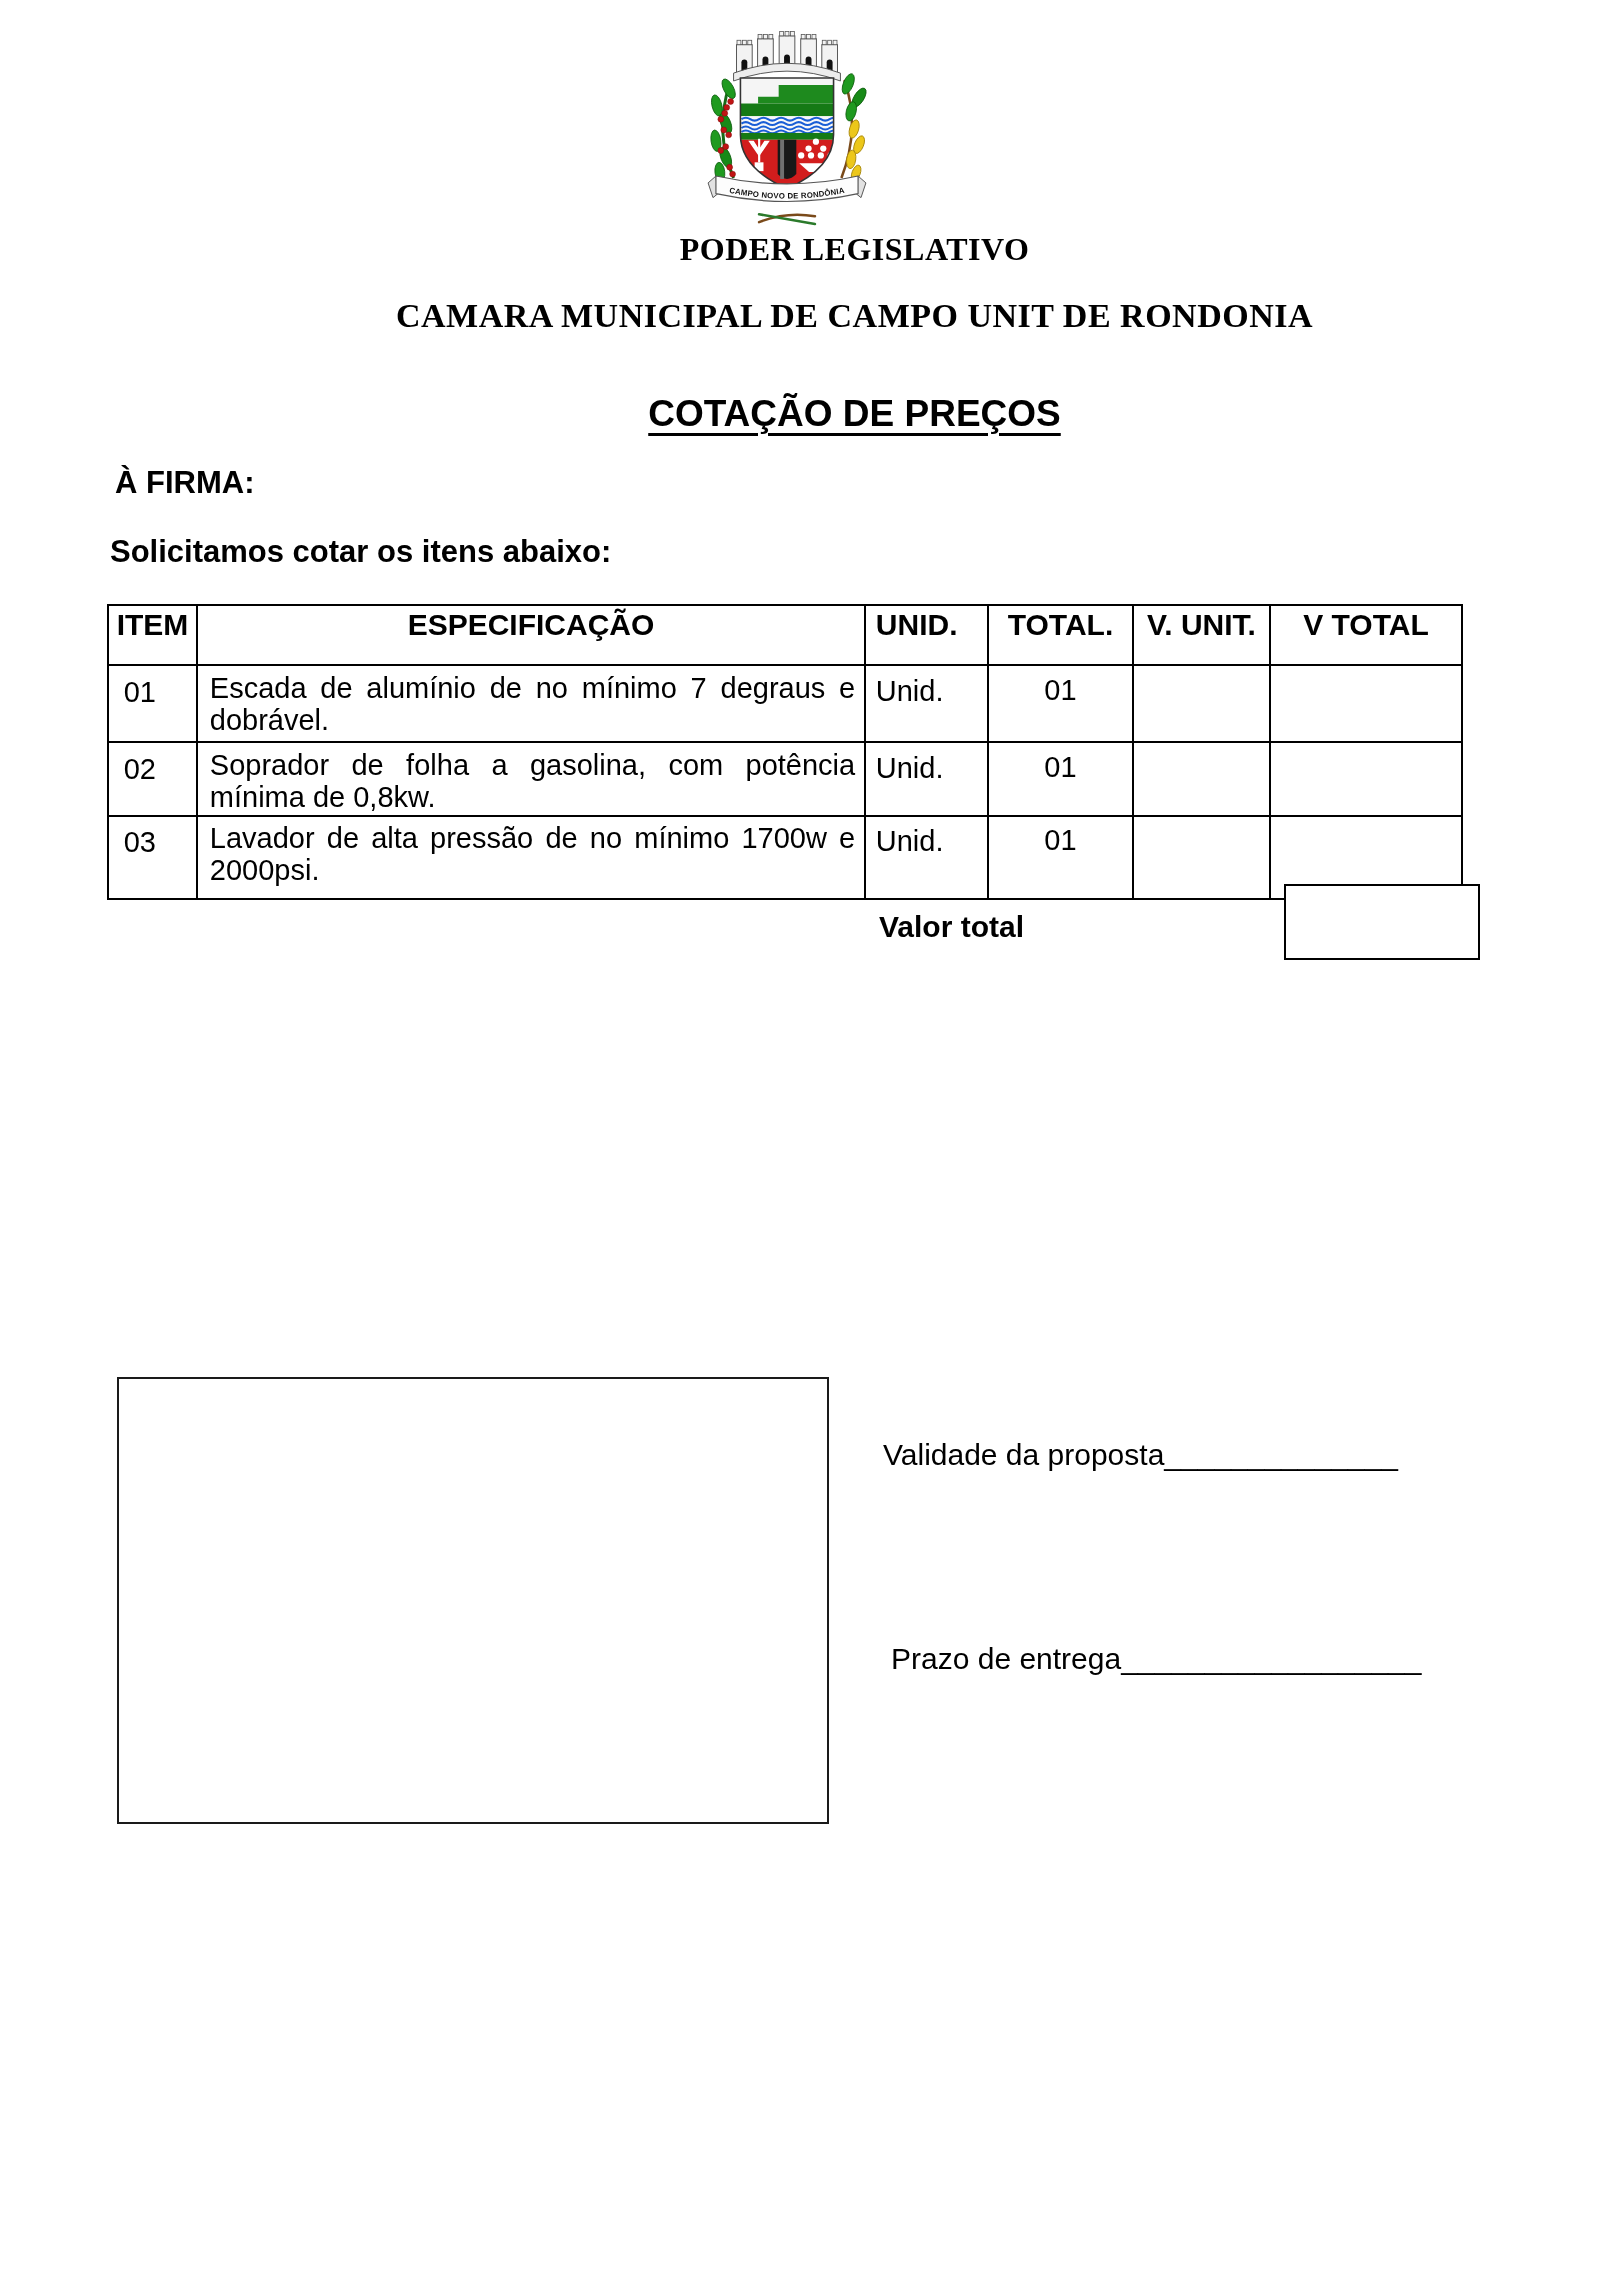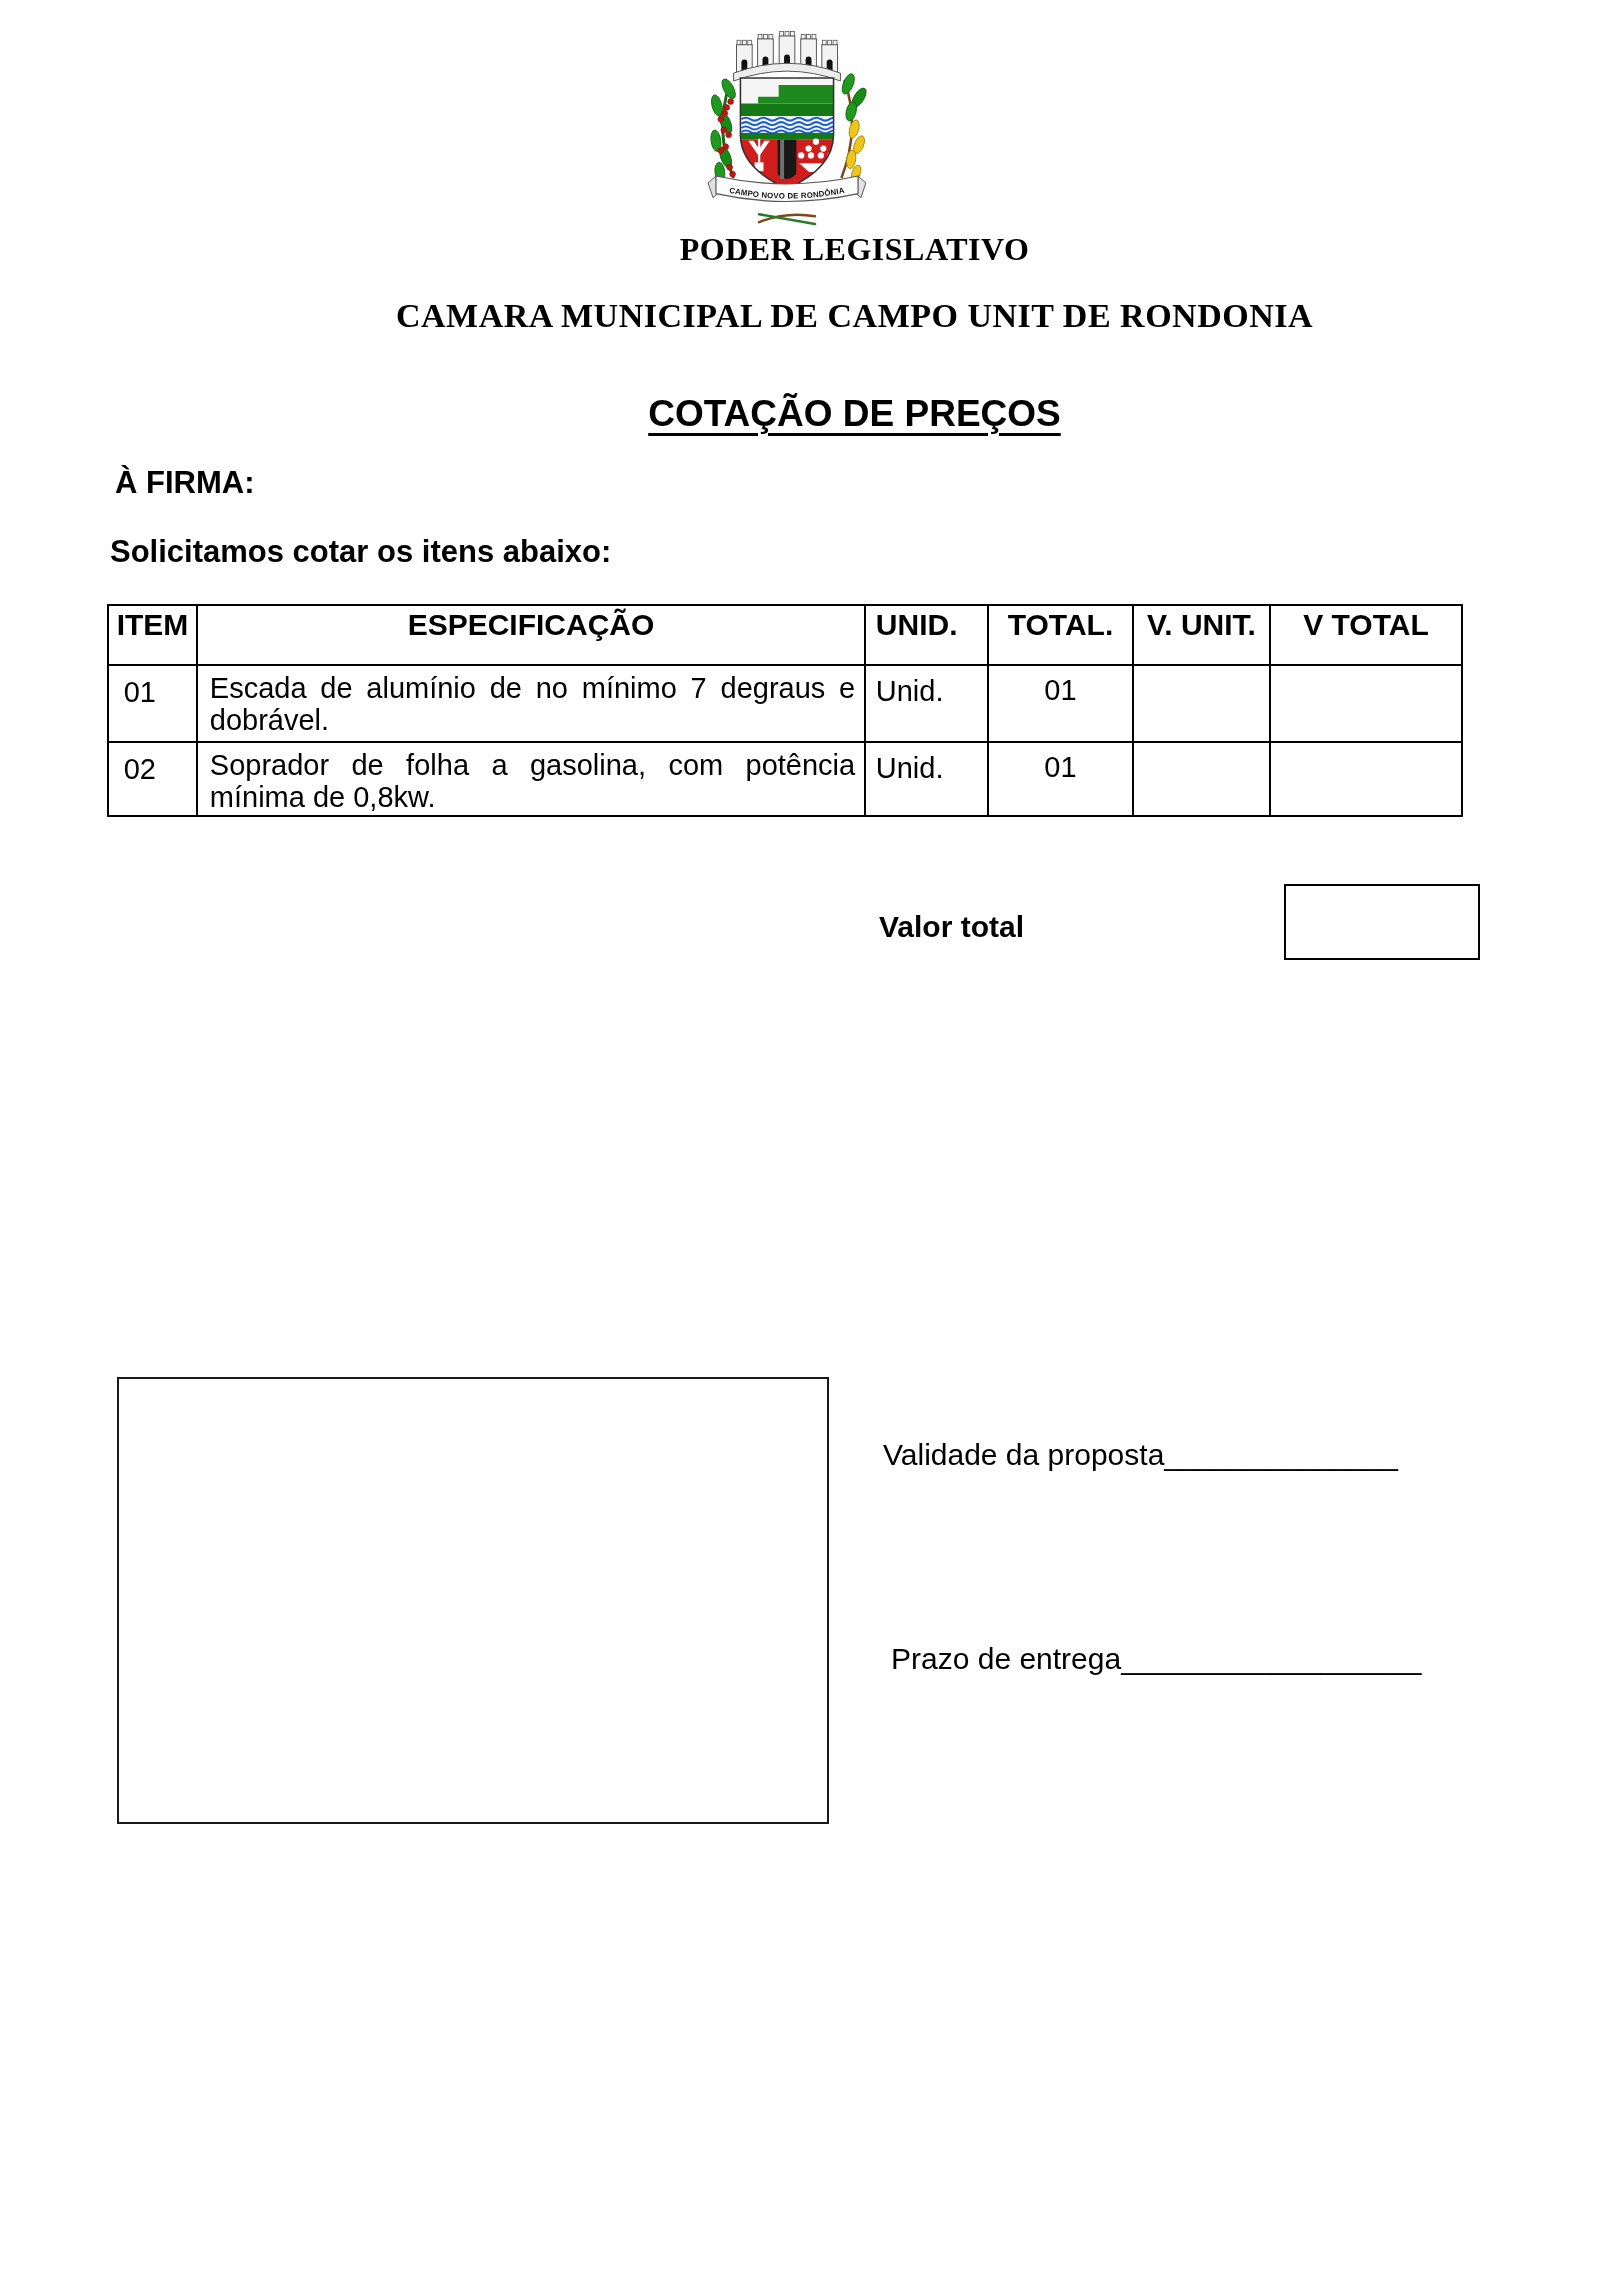--- a/index.html
+++ b/index.html
@@ -211,20 +211,28 @@
       <td class="c-vtotal"></td>
     </tr>
     <tr class="r2">
       <td class="c-item">02</td>
       <td class="c-spec">Soprador de folha a gasolina, com potência mínima de 0,8kw.</td>
       <td class="c-unid">Unid.</td>
       <td class="c-quant">01</td>
       <td class="c-vunit"></td>
       <td class="c-vtotal"></td>
     </tr>
+    <tr class="r3">
+      <td class="c-item">03</td>
+      <td class="c-spec">Lavador de alta pressão de no mínimo 1700w e 2000psi.</td>
+      <td class="c-unid">Unid.</td>
+      <td class="c-quant">01</td>
+      <td class="c-vunit"></td>
+      <td class="c-vtotal"></td>
+    </tr>
   </tbody>
 </table>
 
 <div class="abs total-label">Valor total</div>
 <div class="abs total-box"></div>
 
 <div class="abs notes-box"></div>
 <div class="abs validity-line">Validade da proposta______________</div>
 <div class="abs delivery-line">Prazo de entrega__________________</div>
 

